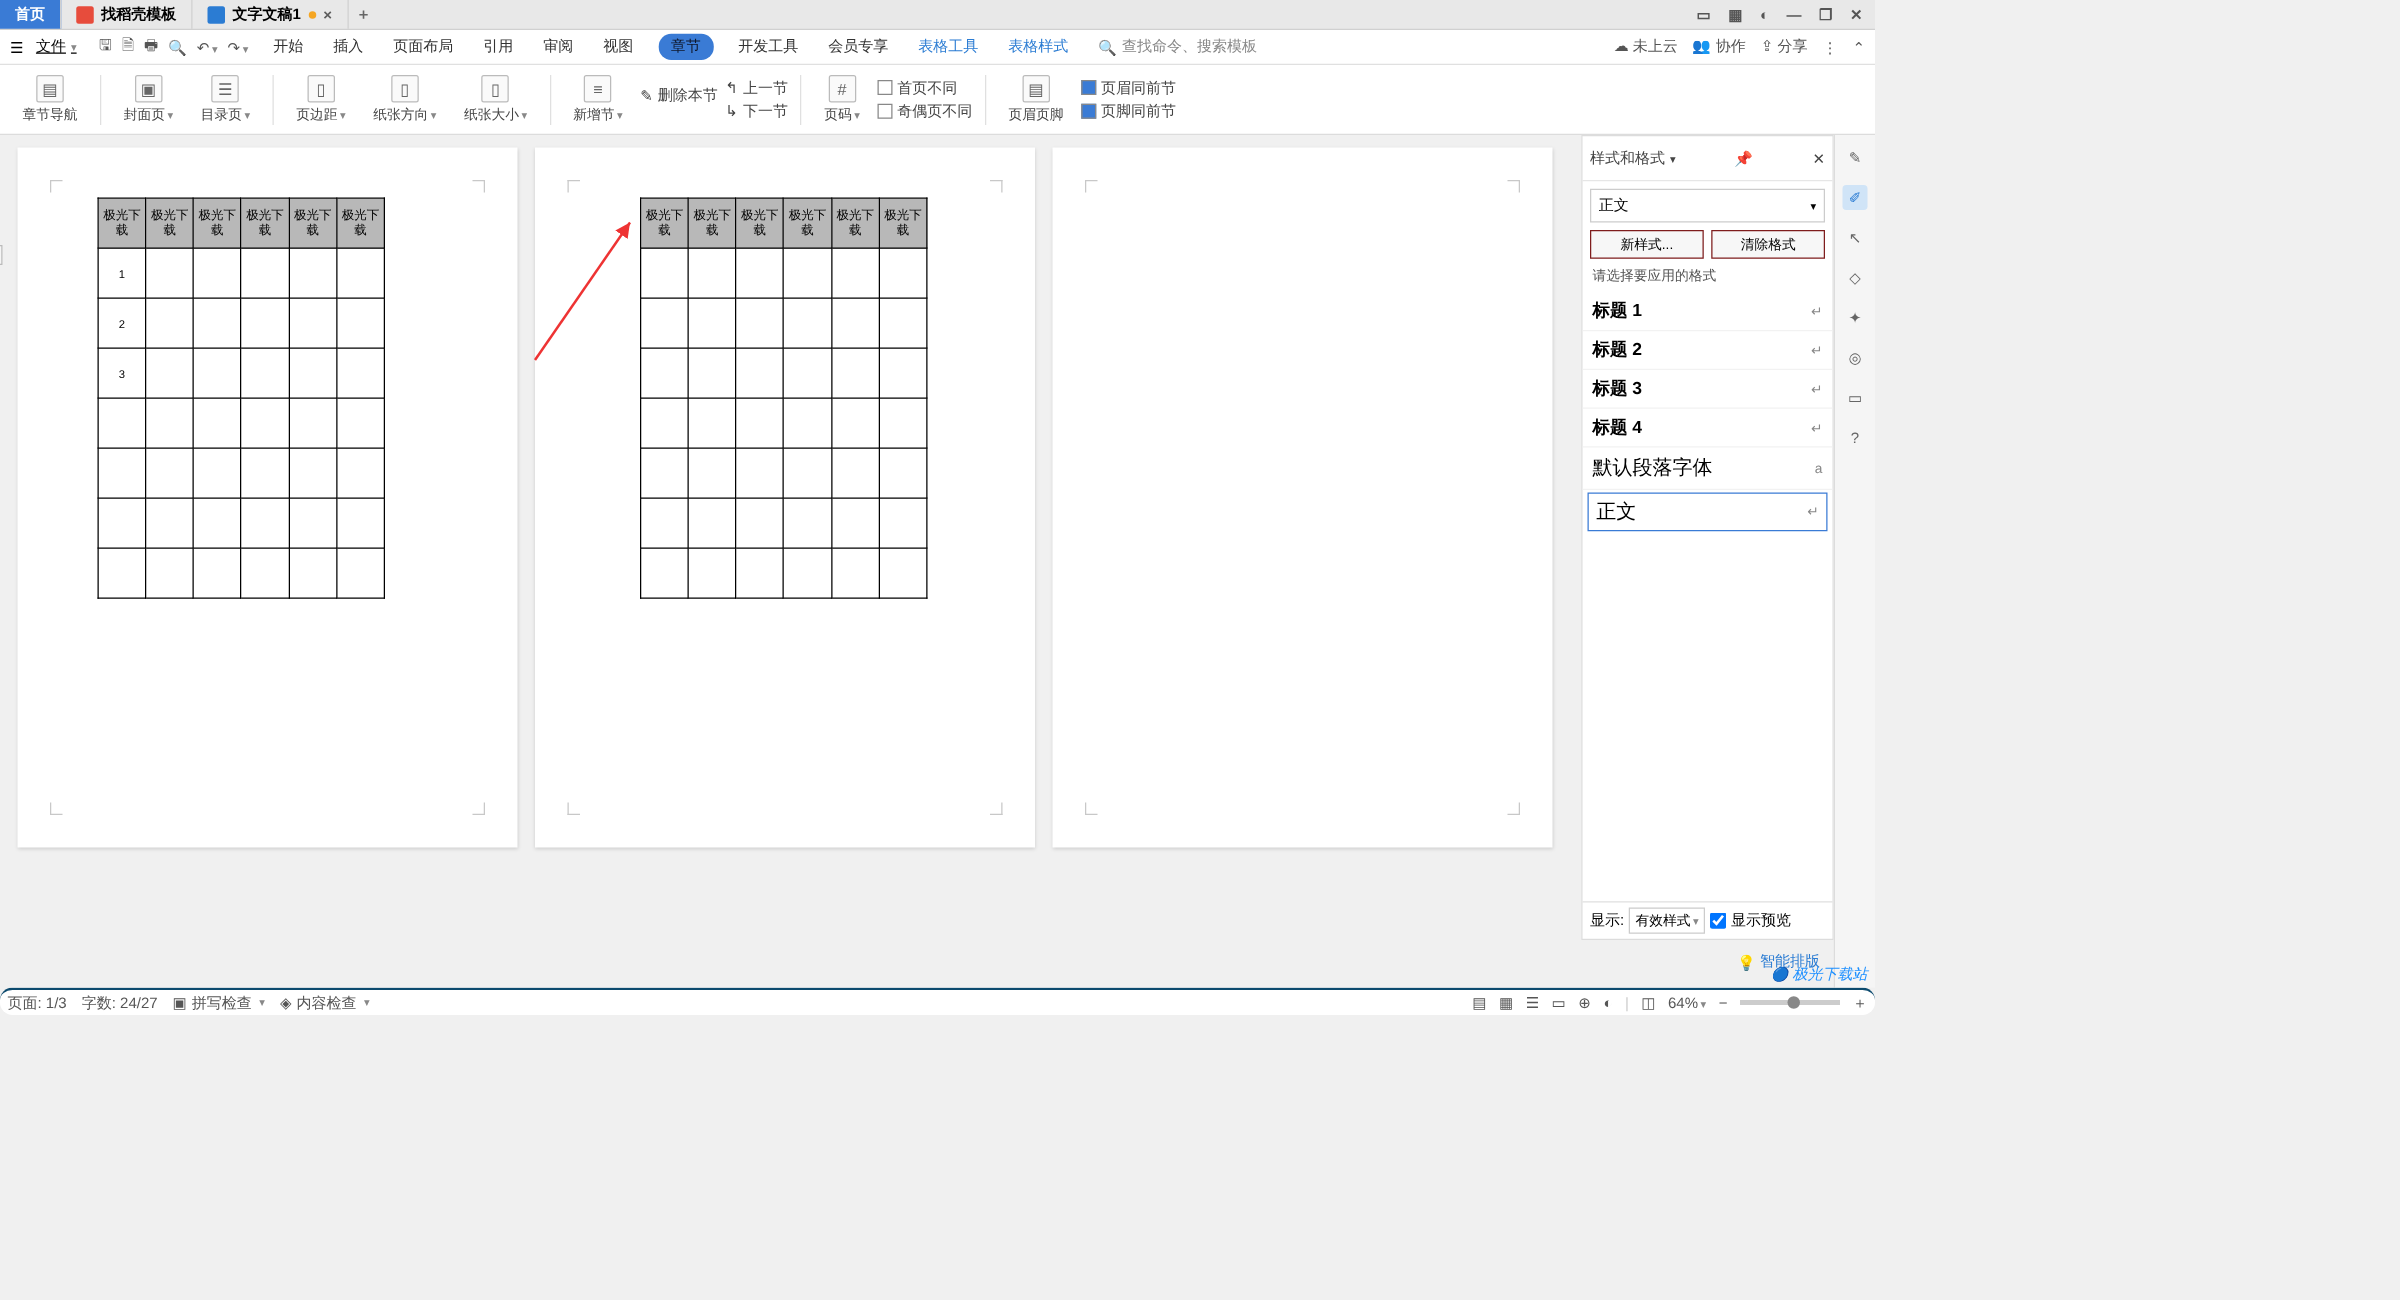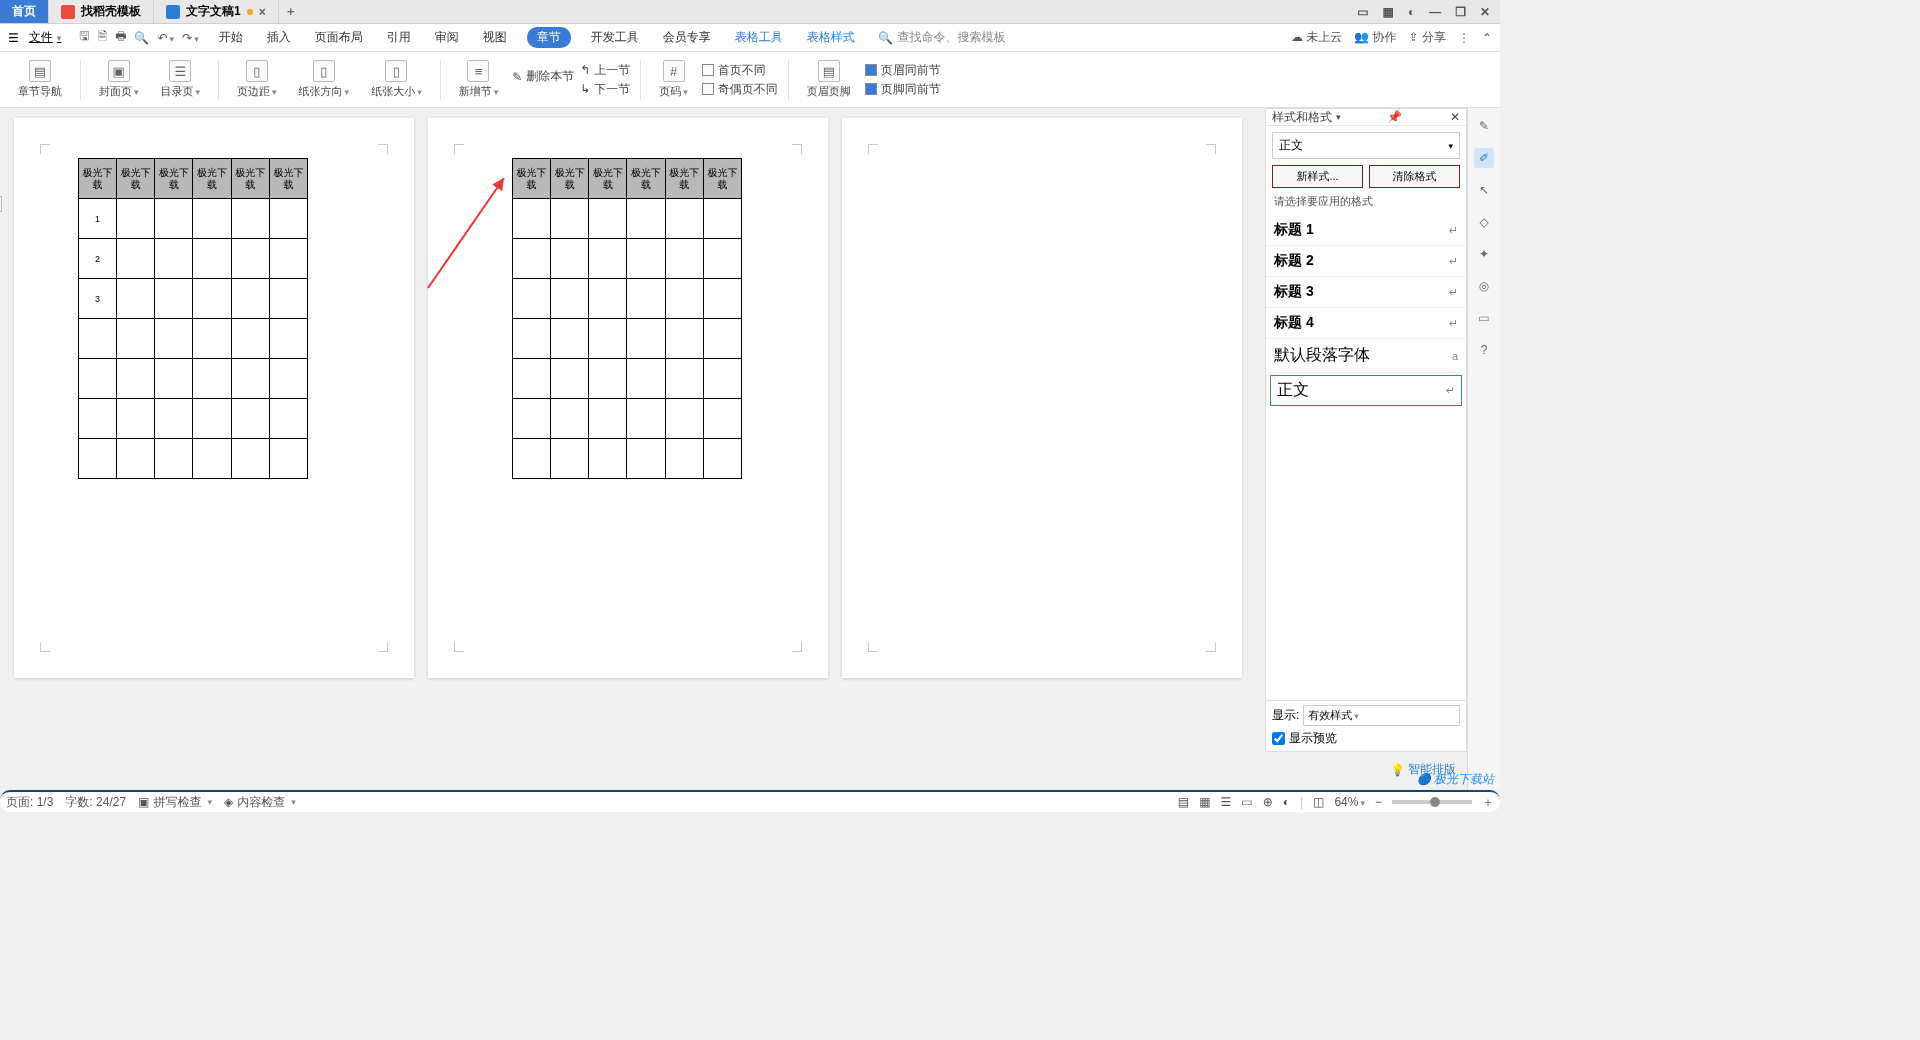--- a/index.html
+++ b/index.html
@@ -18,21 +18,21 @@
 
 
 .menubar { height:28px; background:#fff; display:flex; align-items:center; padding:0 8px; gap:4px; border-bottom:1px solid #e0e0e0; }
 .menubar .left { display:flex; align-items:center; gap:10px; }
 .hamb { cursor:pointer; }
 .filebtn { display:flex; align-items:center; gap:2px; cursor:pointer;text-decoration:underline; }
 .qat { display:flex; align-items:center; gap:8px; margin-left:8px; color:#555; }
 .qat span { cursor:pointer; }
 .menutabs { display:flex; gap:16px; margin-left:12px; }
 .menutabs .mtab { cursor:pointer; color:#333; padding:2px 4px; }
-.menutabs .mtab.active { background:#3a7bd5; color:#ffffff; border-radius:10px; padding:2px 10px; }
+.menutabs .mtab.active { background:#3a7bd5; color:#0f172a; border-radius:10px; padding:2px 10px; }
 .menutabs .mtab.blue { color:#2b7cd3; }
 .search { margin-left:16px; color:#888; display:flex; align-items:center; gap:4px; }
 .rightmenu { margin-left:auto; display:flex; align-items:center; gap:12px; color:#555; }
 .rightmenu span { cursor:pointer; }
 
 
 .ribbon { height:56px; background:#fff; border-bottom:1px solid #dcdcdc; display:flex; align-items:center; padding:0 10px; gap:6px; }
 .rgroup { display:flex; flex-direction:column; align-items:center; justify-content:center; gap:2px; padding:0 8px; cursor:pointer; color:#444; }
 .rgroup .ric { width:22px; height:22px; border:1px solid #bbb; border-radius:2px; display:flex; align-items:center; justify-content:center; font-size:13px; color:#666; background:#fafafa; }
 .rgroup .lbl { font-size:11px; white-space:nowrap; }
@@ -53,34 +53,34 @@
 .corner.br { bottom:26px; right:26px; border-left:none; border-top:none; }
 .doctable { border-collapse:collapse; width:230px; margin-left:24px; }
 .doctable th,.doctable td { border:1px solid #000; width:38px; height:40px; text-align:center; font-size:10px; }
 .doctable th { background:#b8b8b8; font-weight:normal; padding:4px 0; line-height:1.2; }
 .doctable td.rn { font-size:9px; }
 .arrow { position:absolute; pointer-events:none; }
 .outline-ico { position:absolute; left:-28px; top:78px; width:16px; height:16px; border:1px solid #bbb; background:#f5f5f5; }
 
 
 .stylepane { position:absolute; top:108px; right:33px; width:202px; bottom:60px; background:#fff; border:1px solid #dcdcdc; display:flex; flex-direction:column; }
-.sphdr { height:17px; display:flex; align-items:center; padding:0 6px; gap:4px; border-bottom:1px solid #e6e6e6; color:#444; }
+.sphdr { height:36px; display:flex; align-items:center; padding:0 6px; gap:4px; border-bottom:1px solid #e6e6e6; color:#444; }
 .sphdr .close { margin-left:auto; cursor:pointer; }
 .spnow { padding:6px; }
 .spnow .cur { border:1px solid #ccc; padding:4px 6px; display:flex; justify-content:space-between; align-items:center; }
 .spbtns { display:flex; gap:6px; padding:0 6px 6px; }
 .spbtns button { flex:1; border:1px solid #7f1d1d; background:#f7f7f7; padding:3px 0; cursor:pointer; font-size:11px; }
 .spnote { padding:0 8px 6px; color:#555; font-size:11px; }
 .splist { flex:1; overflow:auto; }
 .sitem { padding:6px 8px; display:flex; justify-content:space-between; align-items:center; cursor:pointer; border-bottom:1px solid #f2f2f2; }
 .sitem .nm { font-weight:bold; font-size:14px; }
 .sitem .m { color:#888; font-size:11px; }
 .sitem.small .nm { font-size:16px; font-weight:normal; }
 .sitem.sel { border:1px solid #3a7bd5; margin:2px 4px; padding:4px 6px; }
-.spfoot { border-top:1px solid #e0e0e0; padding:4px 6px; display:flex; flex-direction:column; gap:4px; font-size:11px; }
+.spfoot { border-top:1px solid #e0e0e0; padding:4px 6px; display:flex; flex-direction:row; gap:4px; font-size:11px; }
 .spfoot .row { display:flex; align-items:center; gap:4px; }
 .spfoot select,.spfoot .sel { border:1px solid #ccc; flex:1; padding:2px 4px; font-size:11px; }
 
 
 .rail { position:absolute; top:108px; right:0; width:33px; bottom:22px; background:#f5f5f5; border-left:1px solid #dcdcdc; display:flex; flex-direction:column; align-items:center; gap:12px; padding-top:8px; }
 .rail span { width:20px; height:20px; display:flex; align-items:center; justify-content:center; cursor:pointer; color:#666; }
 .rail span.active { background:#d0e4f7; border-radius:3px; color:#2b7cd3; }
 
 
 .statusbar { position:absolute; bottom:0; left:0; right:0; height:22px; background:#fff; border-top:2px solid #0c4a6e; display:flex; align-items:center; padding:0 6px; font-size:11px; color:#555; gap:12px;border-radius:10px; }

